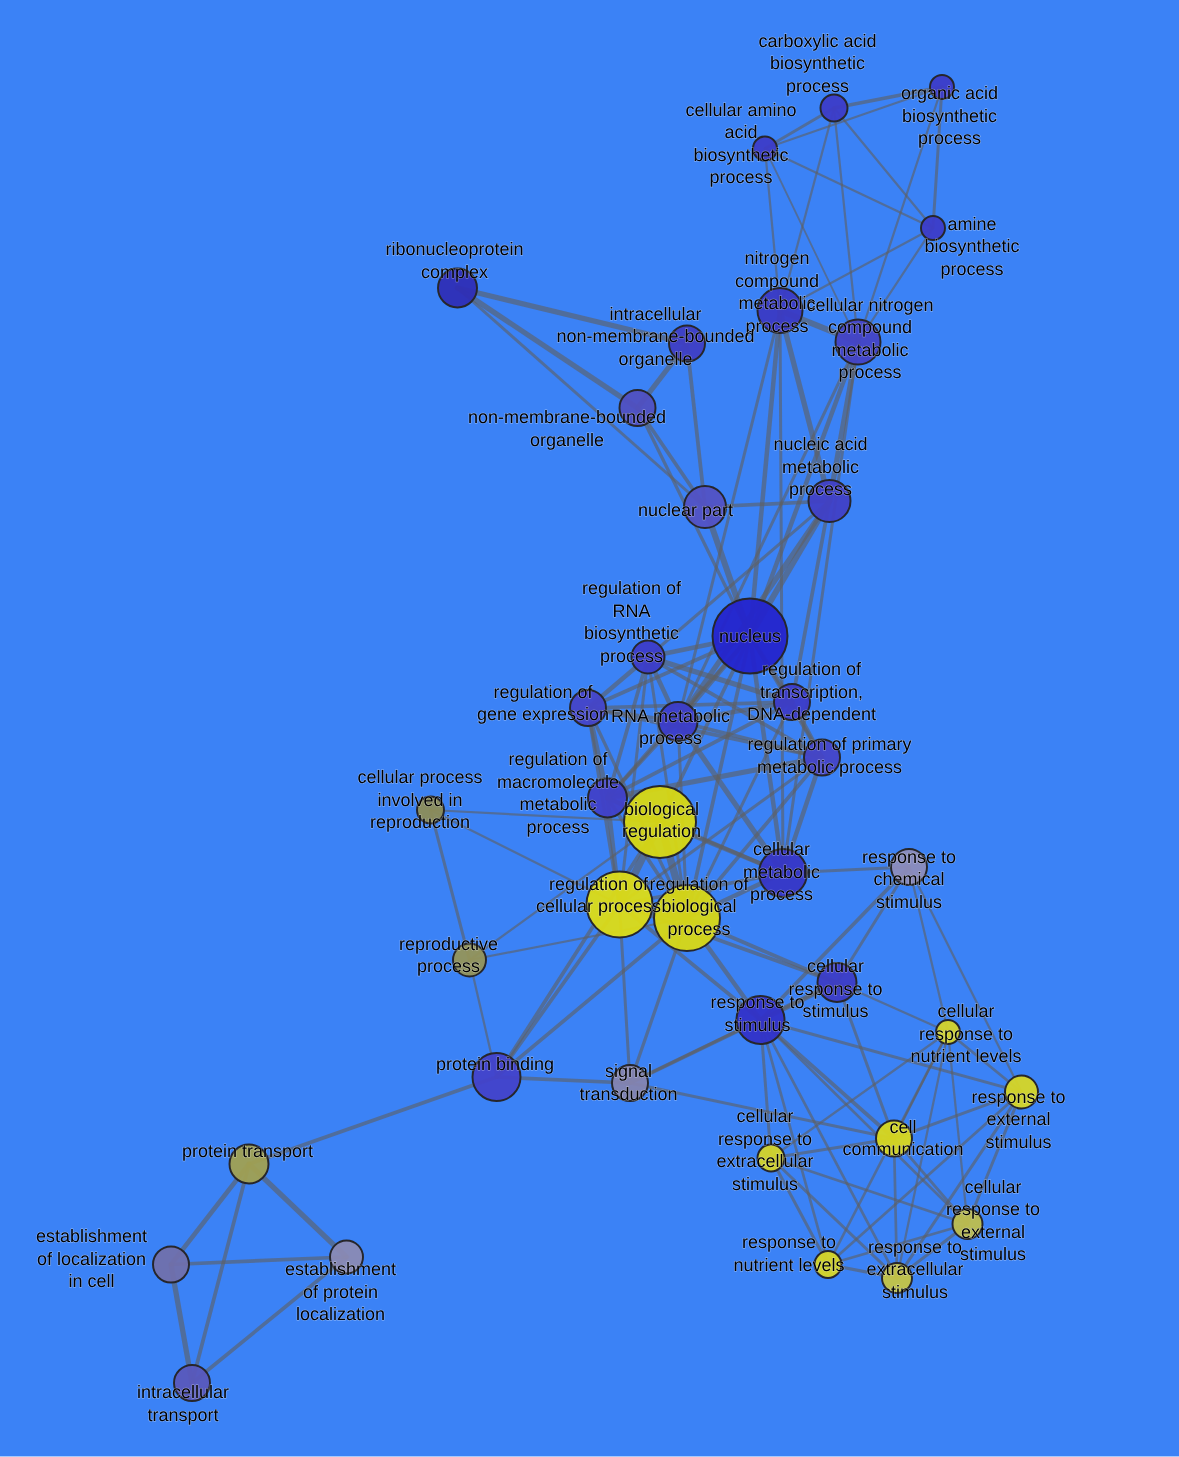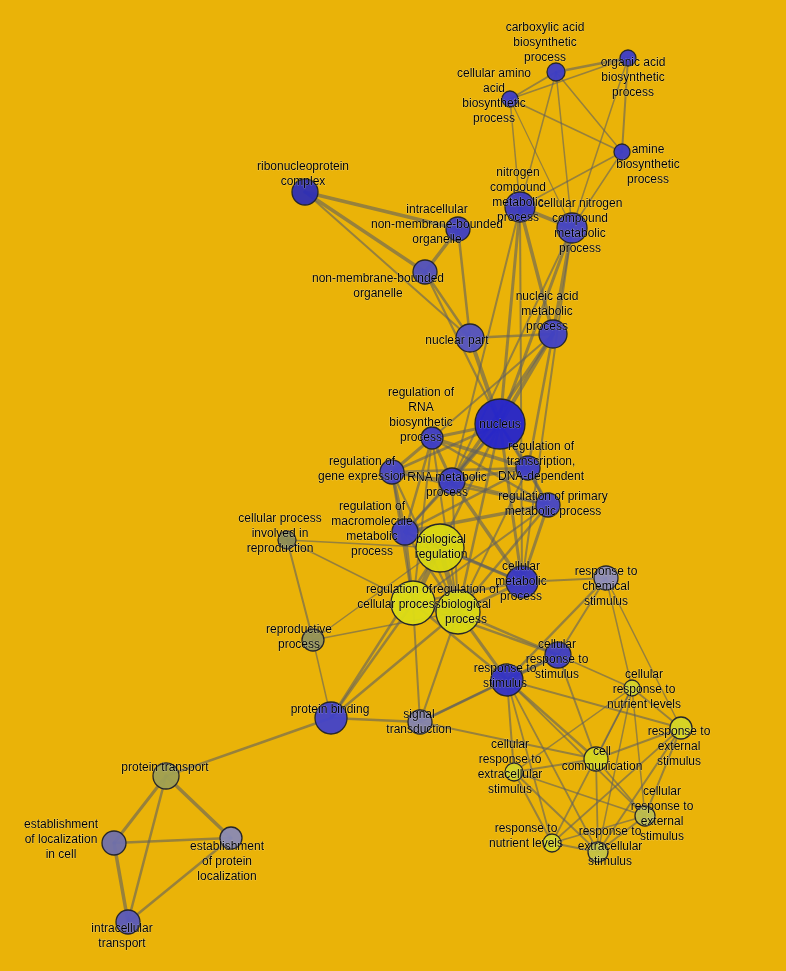--- a/index.html
+++ b/index.html
@@ -7,21 +7,21 @@
     padding: 0;
     background: #ffffff;
     width: 786px;
     height: 971px;
     overflow: hidden;
   }
   #graph-wrap {
     position: relative;
     width: 786px;
     height: 971px;
-    background: #eab308;
+    background: #3b82f6;
   }
   svg { display: block; }
   .node-label {
     font-family: "Liberation Sans", sans-serif;
     font-size: 12px;
     fill: #000000;
     paint-order: stroke;
     stroke: rgba(255,255,255,0.45);
     stroke-width: 0.6px;
   }

